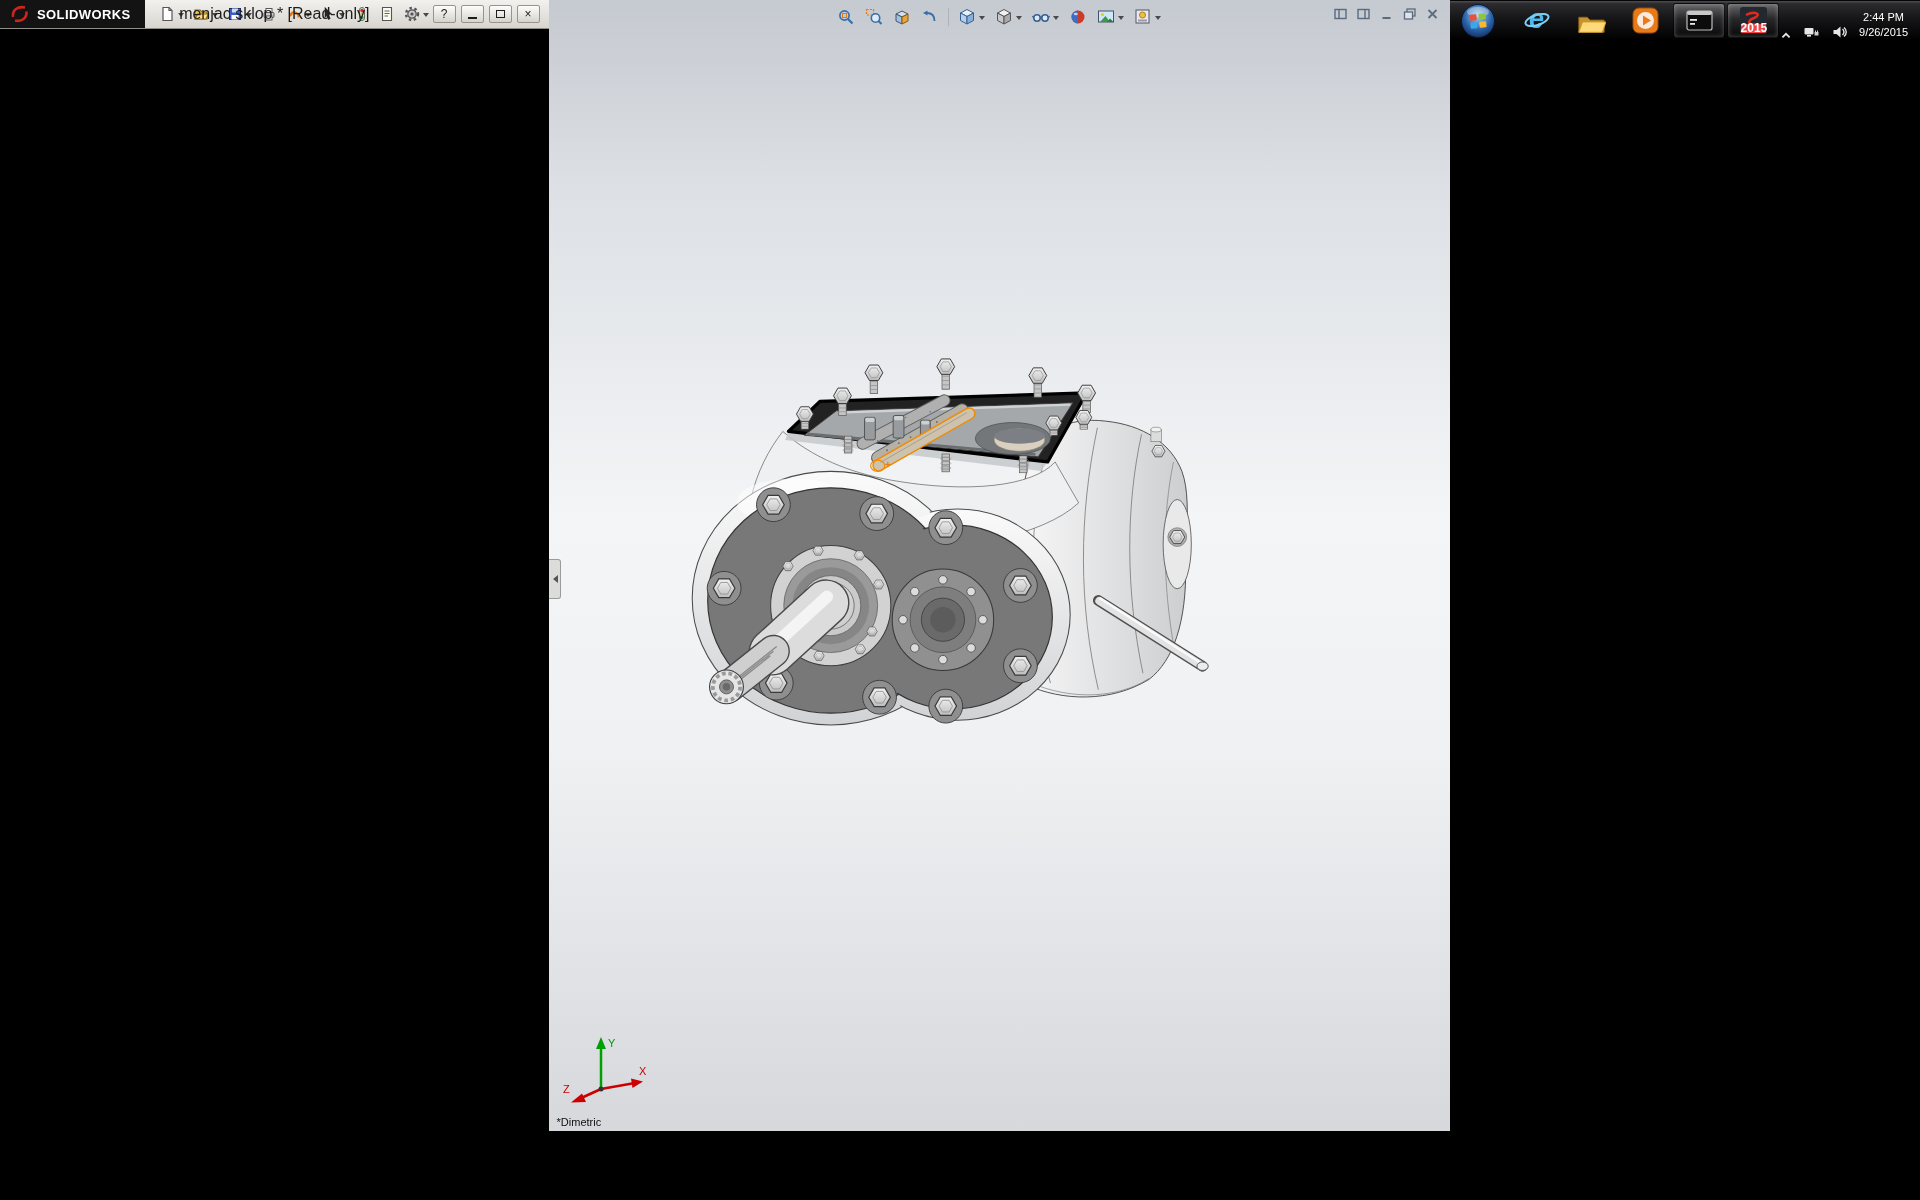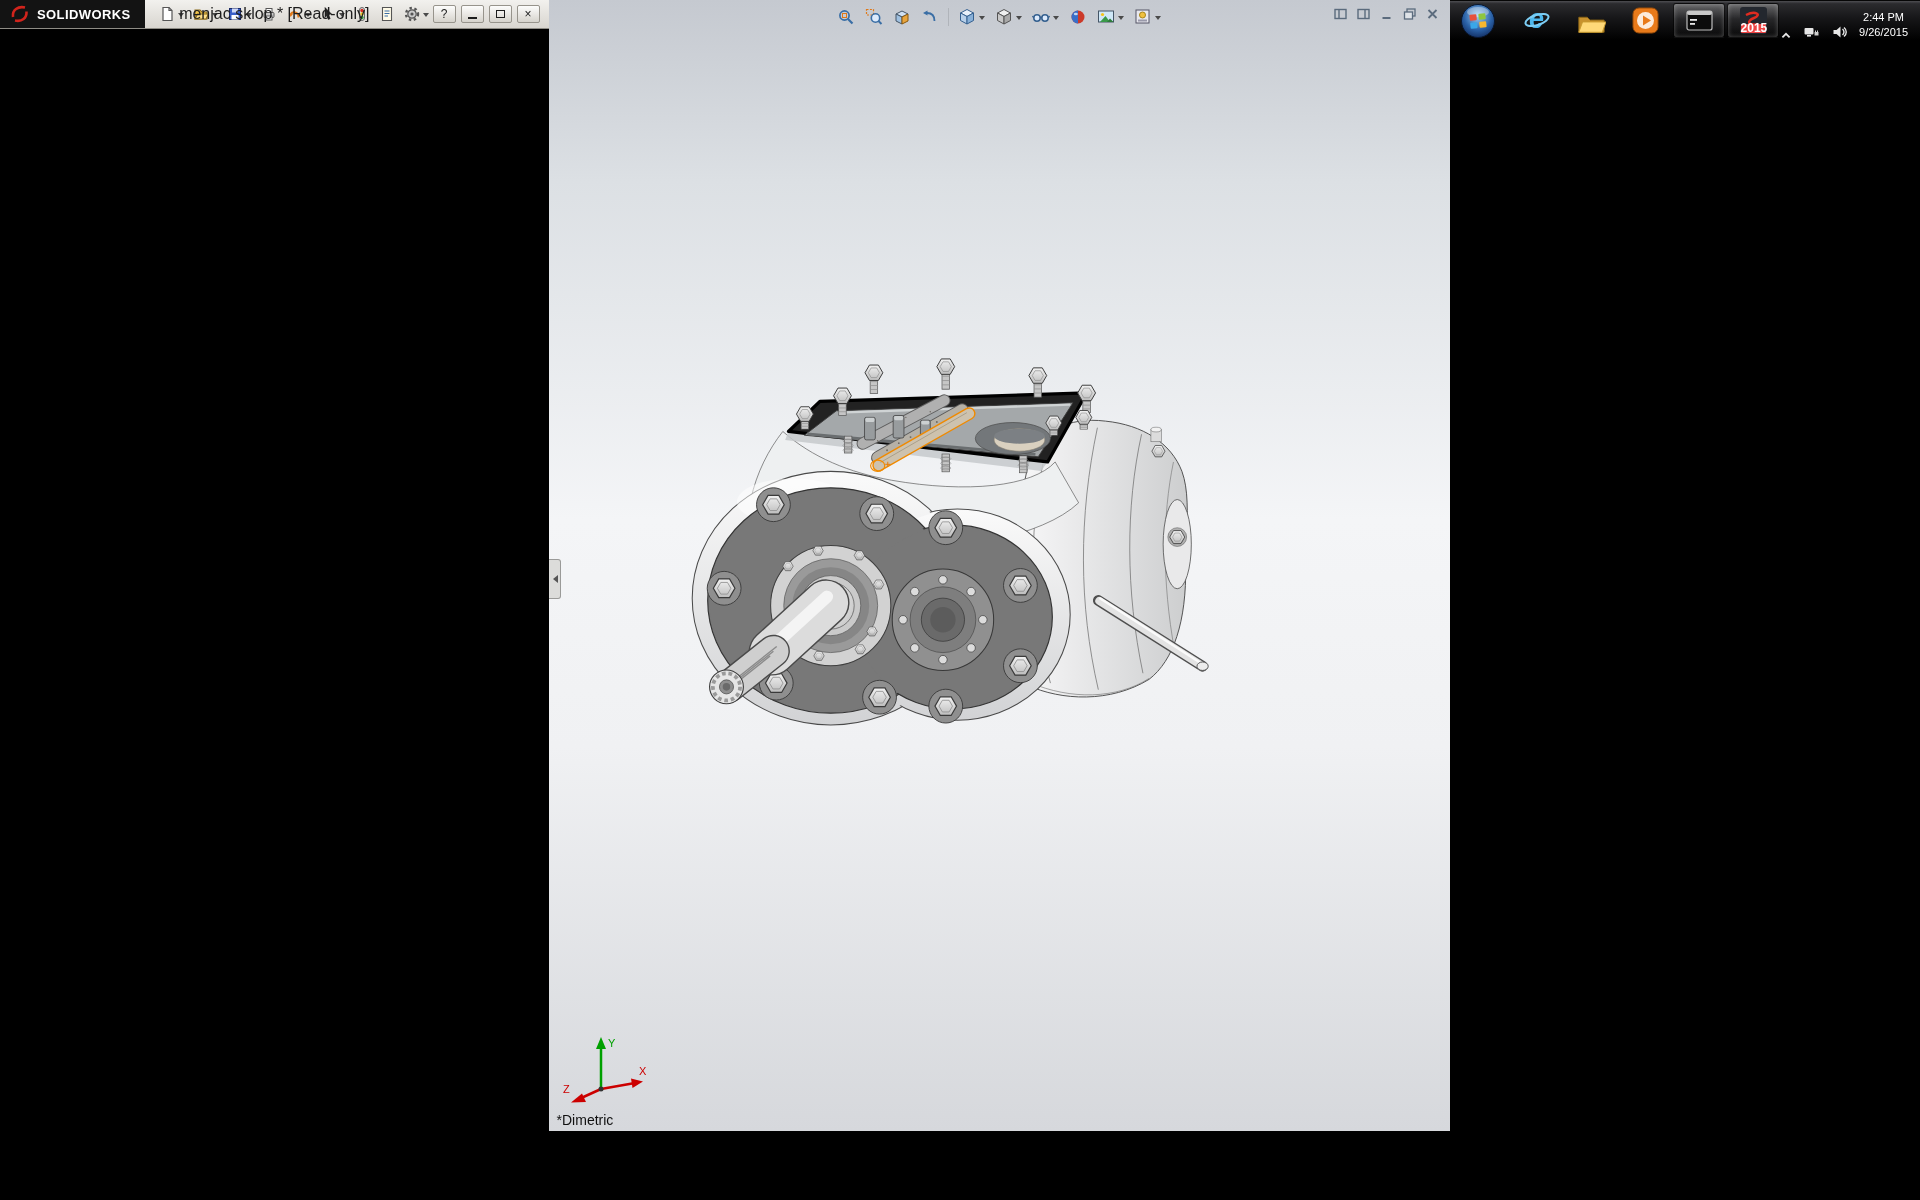--- a/index.html
+++ b/index.html
@@ -35,21 +35,21 @@
   .hsep { width:1px; height:18px; background:#b0b4ba; margin:0 3px; }
 
   .corner-controls { position:absolute; top:6px; right:10px; display:flex; align-items:center; gap:7px; }
   .cbtn { width:16px; height:15px; display:flex; align-items:center; justify-content:center; }
 
   .collapse-tab { position:absolute; left:0; top:559px; width:12px; height:40px; background:#dcdcda;
     border:1px solid #9a9a98; border-left:none; border-radius:0 3px 3px 0; display:flex; align-items:center; justify-content:center; }
   .collapse-arrow { width:0; height:0; border:4px solid transparent; border-right:5px solid #555; margin-right:2px; }
 
   .triad { position:absolute; left:12px; bottom:26px; }
-  .view-label { position:absolute; left:8px; bottom:3px; font-size:14px; color:#101010; }
+  .view-label { position:absolute; left:8px; bottom:3px; font-size:11px; color:#101010; }
 
   
   .taskbar { height:40px; flex:0 0 40px; display:flex; align-items:stretch;
     background:linear-gradient(#4e4e52 0%,#2b2b2e 7%,#161618 45%,#000 100%); border-top:1px solid #060606; }
   .start { width:56px; display:flex; align-items:center; justify-content:center; }
   .task-icons { display:flex; align-items:stretch; margin-left:4px; }
   .ticon { width:52px; display:flex; align-items:center; justify-content:center; margin:2px 1px; border-radius:3px; border:1px solid transparent; }
   .ticon.open { background:linear-gradient(rgba(255,255,255,.28),rgba(255,255,255,.08) 45%,rgba(255,255,255,.02));
     border:1px solid rgba(0,0,0,.75); box-shadow:inset 0 0 5px rgba(255,255,255,.3); }
   .ie-wrap { position:relative; width:28px; height:28px; }

